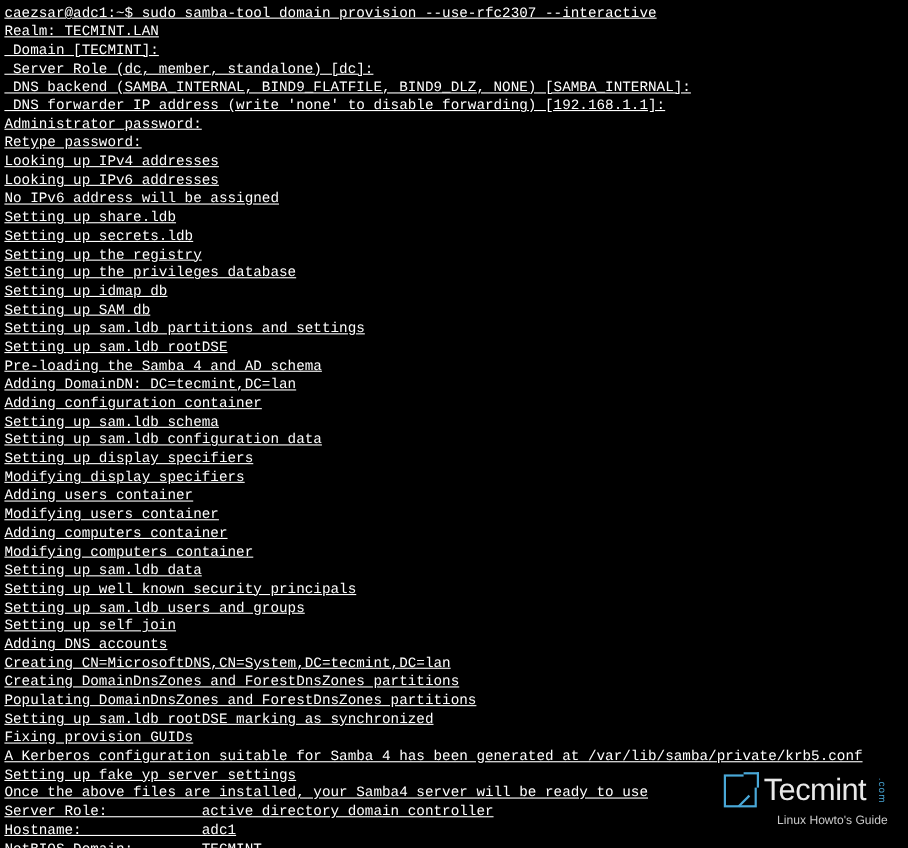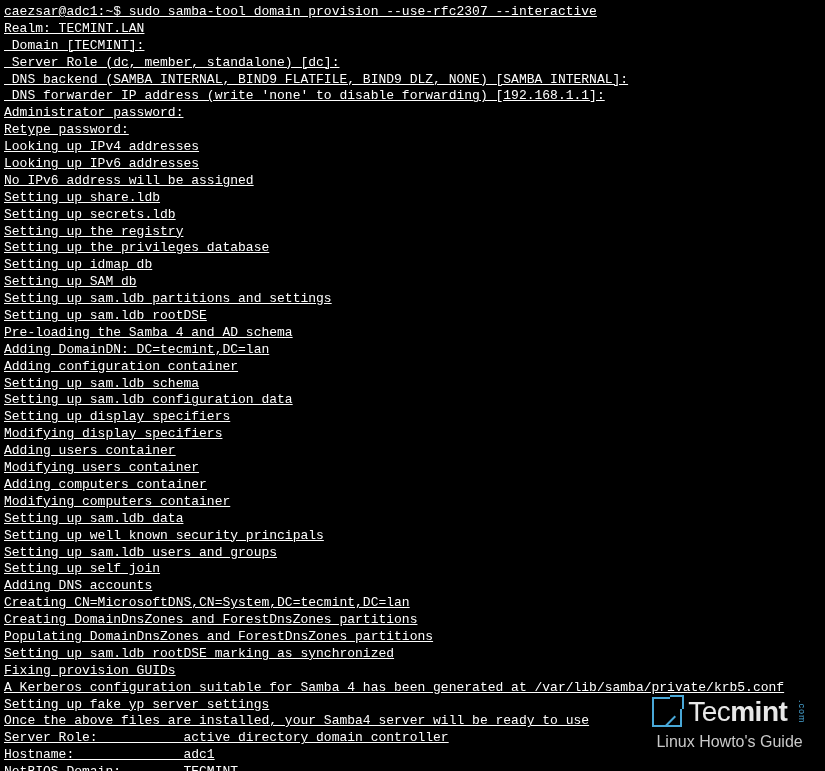--- a/index.html
+++ b/index.html
@@ -56,35 +56,34 @@
       background: #49a8d8;
       transform: rotate(-45deg);
       transform-origin: right bottom;
     }
     .wm-brand {
       font-family: Arial, Helvetica, sans-serif;
       font-size: 28px;
       font-weight: normal;
       letter-spacing: -0.5px;
     }
-    .wm-brand strong { font-weight: bold; }
+    .wm-brand strong { font-weight: normal; }
     .wm-com {
       font-family: Arial, sans-serif;
       font-size: 9px;
       color: #49a8d8;
       writing-mode: vertical-rl;
       margin-left: 2px;
       letter-spacing: 1px;
     }
     .wm-tag {
       font-family: Arial, sans-serif;
-      font-size: 16px;
+      font-size: 11px;
       color: #c9c9c9;
       margin-top: 2px;
-      text-align: center;
     }
     #terminal { white-space: pre; }
   </style>
 </head>
 <body>
 
 <div id="terminal"><div class="line">caezsar@adc1:~$ sudo samba-tool domain provision --use-rfc2307 --interactive</div><div class="line">Realm: TECMINT.LAN</div><div class="line"> Domain [TECMINT]:</div><div class="line"> Server Role (dc, member, standalone) [dc]:</div><div class="line"> DNS backend (SAMBA_INTERNAL, BIND9_FLATFILE, BIND9_DLZ, NONE) [SAMBA_INTERNAL]:</div><div class="line"> DNS forwarder IP address (write 'none' to disable forwarding) [192.168.1.1]:</div><div class="line">Administrator password:</div><div class="line">Retype password:</div><div class="line">Looking up IPv4 addresses</div><div class="line">Looking up IPv6 addresses</div><div class="line">No IPv6 address will be assigned</div><div class="line">Setting up share.ldb</div><div class="line">Setting up secrets.ldb</div><div class="line">Setting up the registry</div><div class="line">Setting up the privileges database</div><div class="line">Setting up idmap db</div><div class="line">Setting up SAM db</div><div class="line">Setting up sam.ldb partitions and settings</div><div class="line">Setting up sam.ldb rootDSE</div><div class="line">Pre-loading the Samba 4 and AD schema</div><div class="line">Adding DomainDN: DC=tecmint,DC=lan</div><div class="line">Adding configuration container</div><div class="line">Setting up sam.ldb schema</div><div class="line">Setting up sam.ldb configuration data</div><div class="line">Setting up display specifiers</div><div class="line">Modifying display specifiers</div><div class="line">Adding users container</div><div class="line">Modifying users container</div><div class="line">Adding computers container</div><div class="line">Modifying computers container</div><div class="line">Setting up sam.ldb data</div><div class="line">Setting up well known security principals</div><div class="line">Setting up sam.ldb users and groups</div><div class="line">Setting up self join</div><div class="line">Adding DNS accounts</div><div class="line">Creating CN=MicrosoftDNS,CN=System,DC=tecmint,DC=lan</div><div class="line">Creating DomainDnsZones and ForestDnsZones partitions</div><div class="line">Populating DomainDnsZones and ForestDnsZones partitions</div><div class="line">Setting up sam.ldb rootDSE marking as synchronized</div><div class="line">Fixing provision GUIDs</div><div class="line">A Kerberos configuration suitable for Samba 4 has been generated at /var/lib/samba/private/krb5.conf</div><div class="line">Setting up fake yp server settings</div><div class="line">Once the above files are installed, your Samba4 server will be ready to use</div><div class="line">Server Role:           active directory domain controller</div><div class="line">Hostname:              adc1</div><div class="line">NetBIOS Domain:        TECMINT</div></div>
 
 <div class="watermark">
   <div class="wm-main">

